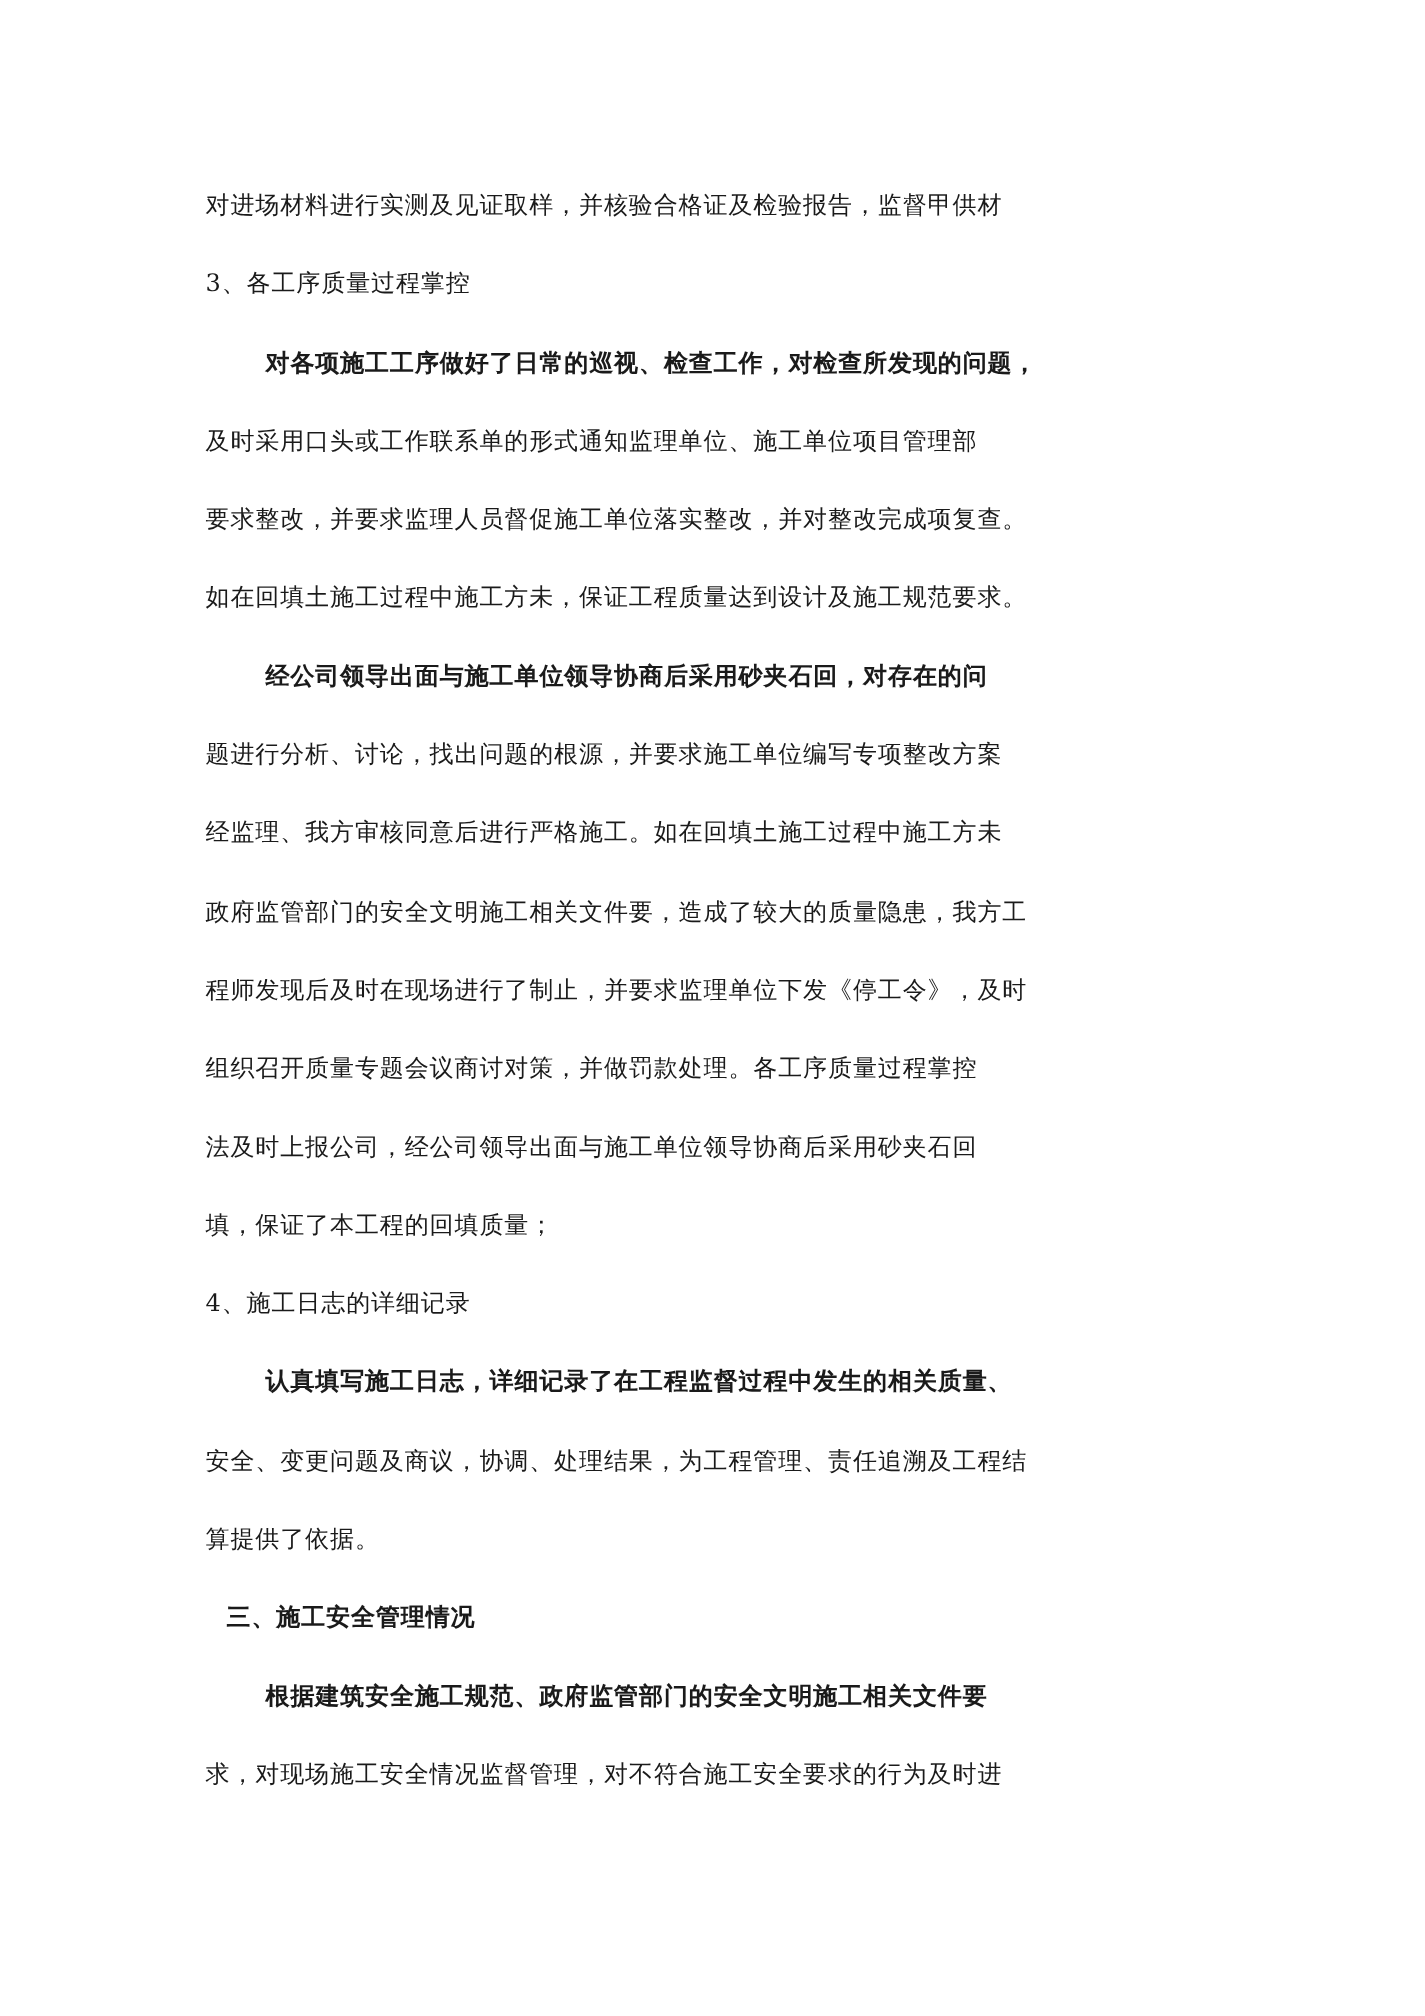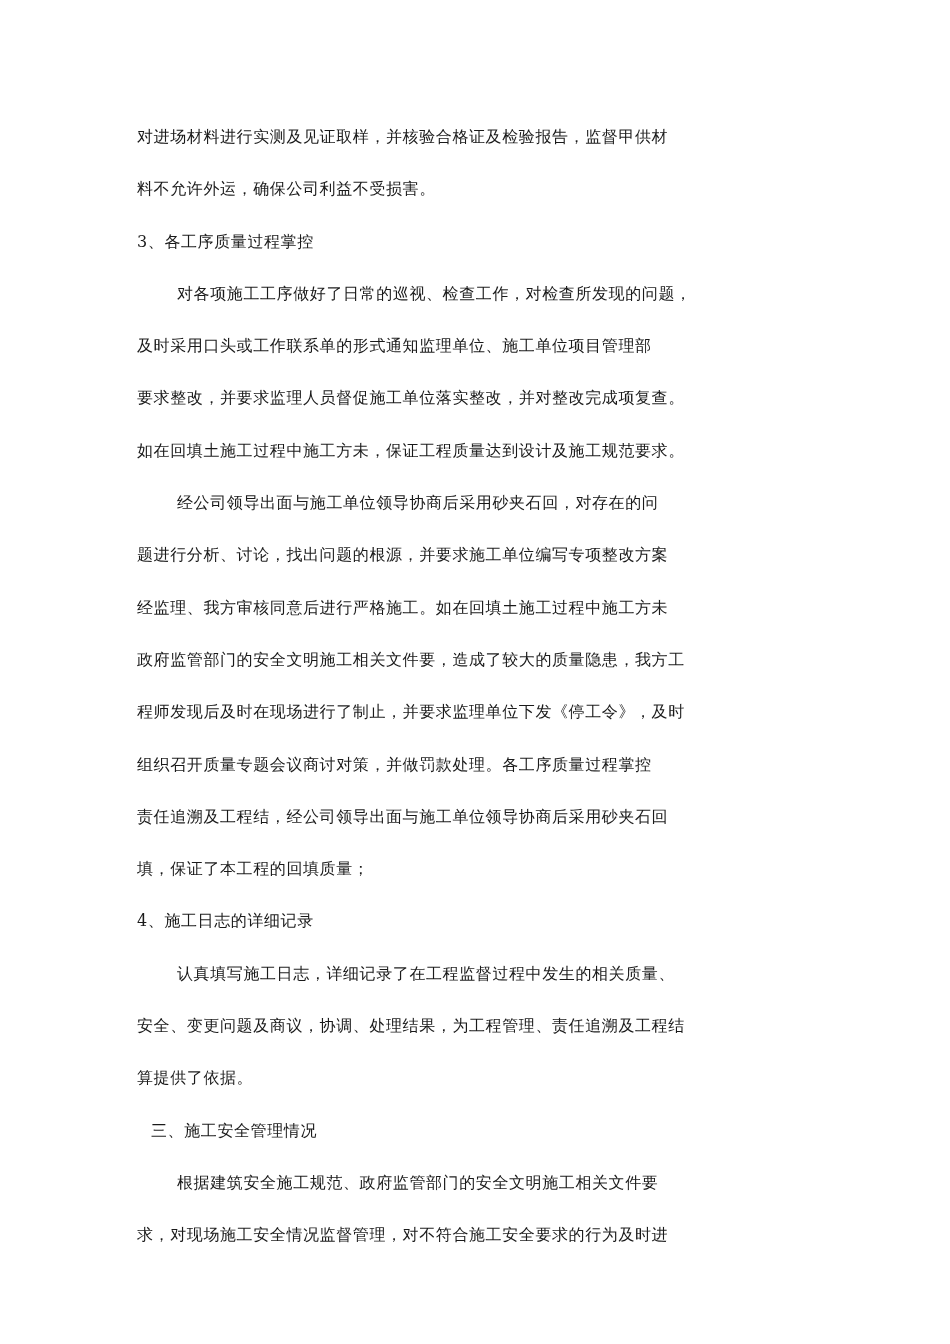--- a/index.html
+++ b/index.html
@@ -21,41 +21,40 @@
       top: 122px;
       width: 700px;
     }
     .line {
       height: 52.3px;
       line-height: 30px;
       font-size: 16px;
       white-space: nowrap;
       letter-spacing: 0.6px;
     }
-    .indent { padding-left: 40px; }
-    .heading-indent { padding-left: 14px; }
+    .indent { padding-left: 40px; font-weight: bold; }
+    .heading-indent { padding-left: 14px; font-weight: bold; }
   </style>
 </head>
 <body>
 
 <div class="page">
   <div class="line">对进场材料进行实测及见证取样，并核验合格证及检验报告，监督甲供材</div>
-  <div class="line">料不允许外运，确保公司利益不受损害。</div>
   <div class="line">3、各工序质量过程掌控</div>
   <div class="line indent">对各项施工工序做好了日常的巡视、检查工作，对检查所发现的问题，</div>
   <div class="line">及时采用口头或工作联系单的形式通知监理单位、施工单位项目管理部</div>
   <div class="line">要求整改，并要求监理人员督促施工单位落实整改，并对整改完成项复查。</div>
   <div class="line">如在回填土施工过程中施工方未，保证工程质量达到设计及施工规范要求。</div>
   <div class="line indent">经公司领导出面与施工单位领导协商后采用砂夹石回，对存在的问</div>
   <div class="line">题进行分析、讨论，找出问题的根源，并要求施工单位编写专项整改方案</div>
   <div class="line">经监理、我方审核同意后进行严格施工。如在回填土施工过程中施工方未</div>
   <div class="line">政府监管部门的安全文明施工相关文件要，造成了较大的质量隐患，我方工</div>
   <div class="line">程师发现后及时在现场进行了制止，并要求监理单位下发《停工令》，及时</div>
   <div class="line">组织召开质量专题会议商讨对策，并做罚款处理。各工序质量过程掌控</div>
-  <div class="line">责任追溯及工程结，经公司领导出面与施工单位领导协商后采用砂夹石回</div>
+  <div class="line">法及时上报公司，经公司领导出面与施工单位领导协商后采用砂夹石回</div>
   <div class="line">填，保证了本工程的回填质量；</div>
   <div class="line">4、施工日志的详细记录</div>
   <div class="line indent">认真填写施工日志，详细记录了在工程监督过程中发生的相关质量、</div>
   <div class="line">安全、变更问题及商议，协调、处理结果，为工程管理、责任追溯及工程结</div>
   <div class="line">算提供了依据。</div>
   <div class="line heading-indent">三、施工安全管理情况</div>
   <div class="line indent">根据建筑安全施工规范、政府监管部门的安全文明施工相关文件要</div>
   <div class="line">求，对现场施工安全情况监督管理，对不符合施工安全要求的行为及时进</div>
 </div>
 

